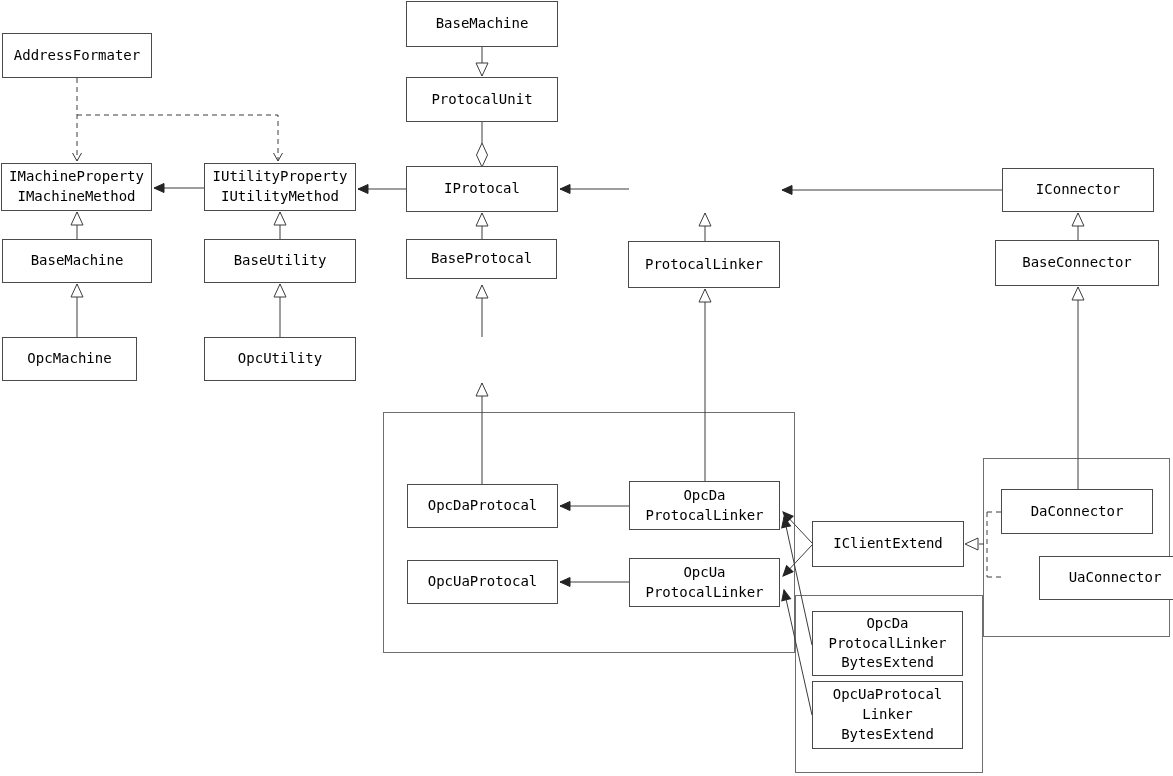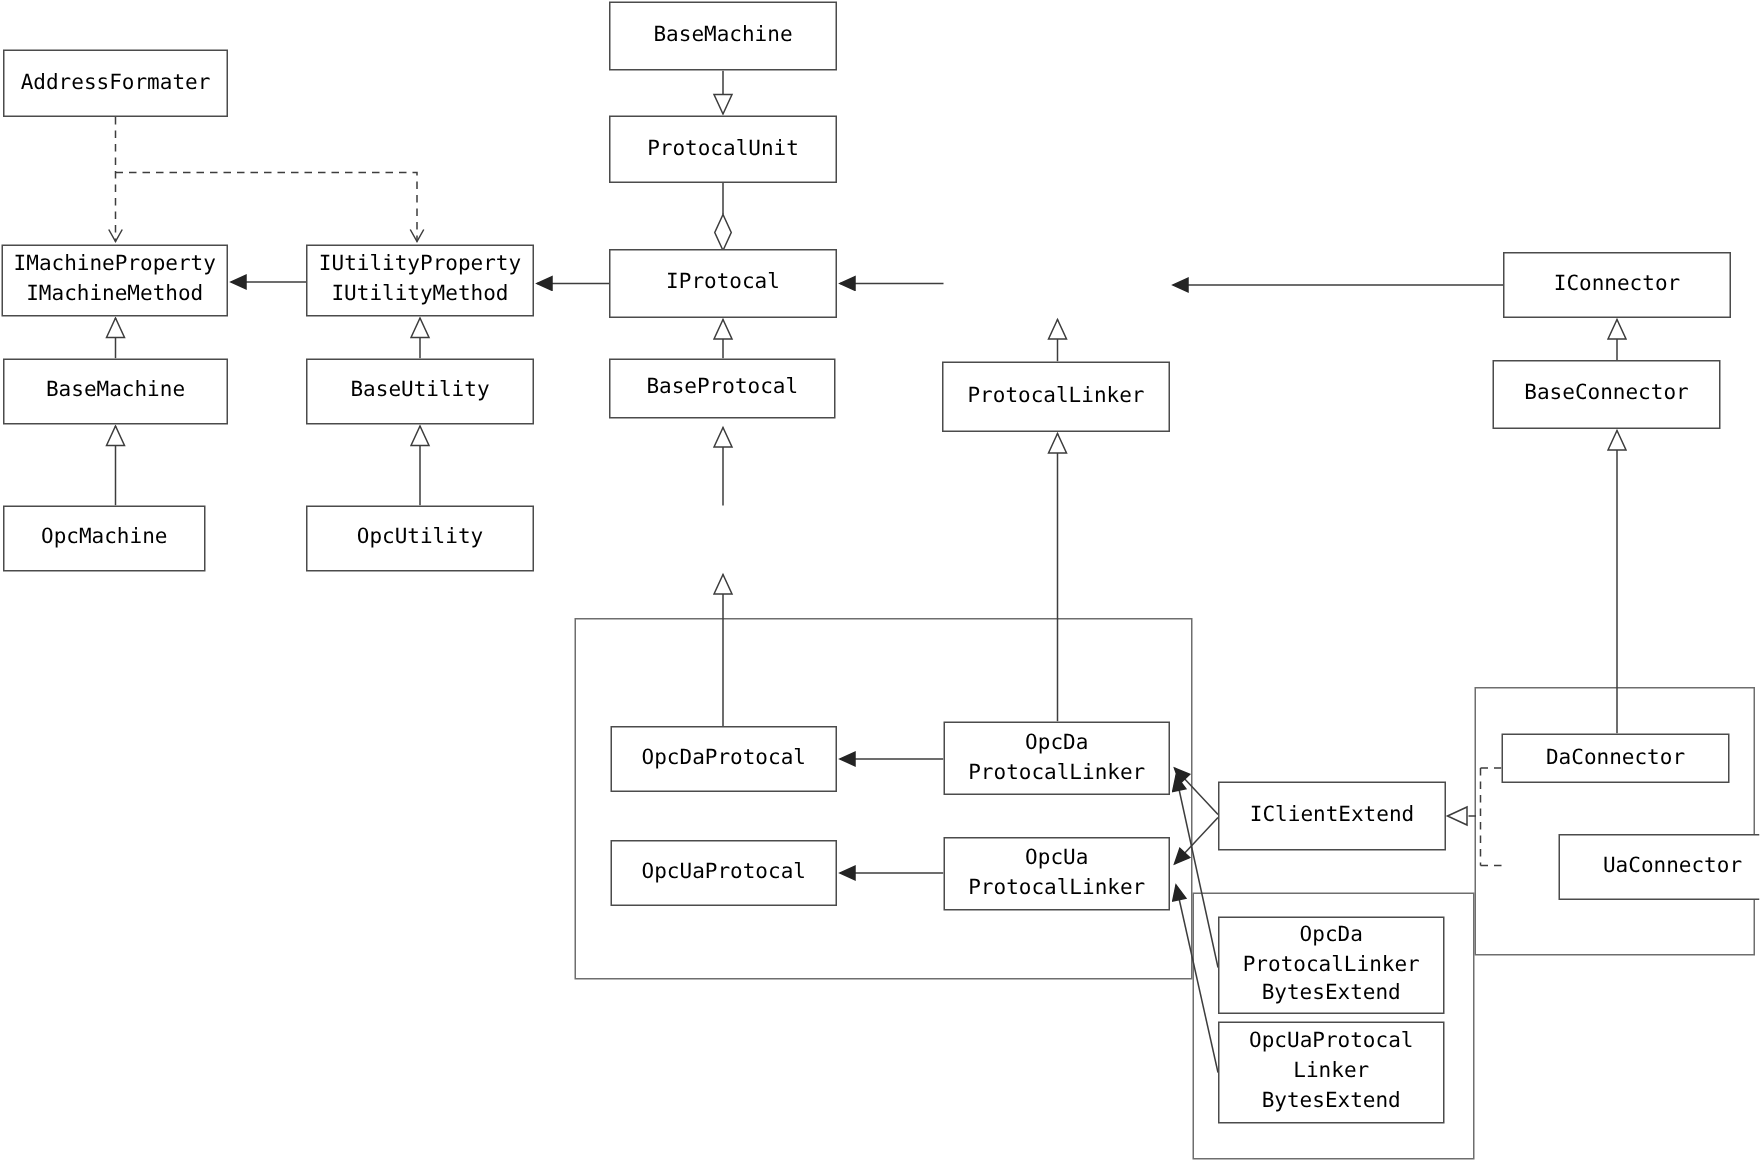--- a/index.html
+++ b/index.html
@@ -99,29 +99,29 @@
   <div class="box" style="left:2px;top:239px;width:150px;height:44px">BaseMachine</div>
   <div class="box" style="left:2px;top:337px;width:135px;height:44px">OpcMachine</div>
   <div class="box" style="left:204px;top:239px;width:152px;height:44px">BaseUtility</div>
   <div class="box" style="left:204px;top:337px;width:152px;height:44px">OpcUtility</div>
   <div class="box" style="left:406px;top:1px;width:152px;height:46px">BaseMachine</div>
   <div class="box" style="left:406px;top:77px;width:152px;height:45px">ProtocalUnit</div>
   <div class="box" style="left:406px;top:166px;width:152px;height:46px">IProtocal</div>
   <div class="box" style="left:406px;top:239px;width:151px;height:40px">BaseProtocal</div>
   <div class="box" style="left:628px;top:241px;width:152px;height:47px">ProtocalLinker</div>
   <div class="box" style="left:1002px;top:168px;width:152px;height:44px">IConnector</div>
-  <div class="box" style="left:995px;top:240px;width:152px;height:46px">BaseConnector</div>
+  <div class="box" style="left:995px;top:240px;width:164px;height:46px">BaseConnector</div>
   <div class="box" style="left:407px;top:484px;width:151px;height:44px">OpcDaProtocal</div>
   <div class="box" style="left:407px;top:560px;width:151px;height:44px">OpcUaProtocal</div>
   <div class="box" style="left:629px;top:481px;width:151px;height:49px">OpcDa
 ProtocalLinker</div>
   <div class="box" style="left:629px;top:558px;width:151px;height:49px">OpcUa
 ProtocalLinker</div>
   <div class="box" style="left:812px;top:521px;width:152px;height:46px">IClientExtend</div>
-  <div class="box" style="left:1001px;top:489px;width:152px;height:33px">DaConnector</div>
+  <div class="box" style="left:1001px;top:489px;width:152px;height:45px">DaConnector</div>
   <div class="box" style="left:1039px;top:556px;width:152px;height:44px">UaConnector</div>
   <div class="box" style="left:812px;top:611px;width:151px;height:65px">OpcDa
 ProtocalLinker
 BytesExtend</div>
   <div class="box" style="left:812px;top:681px;width:151px;height:68px">OpcUaProtocal
 Linker
 BytesExtend</div>
 
 </div>
 

